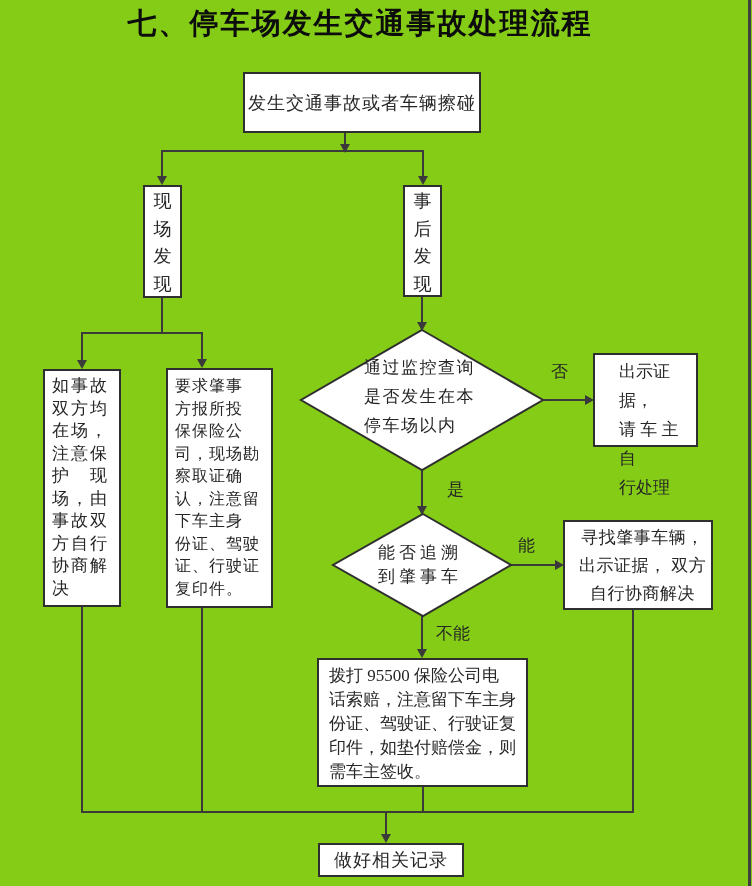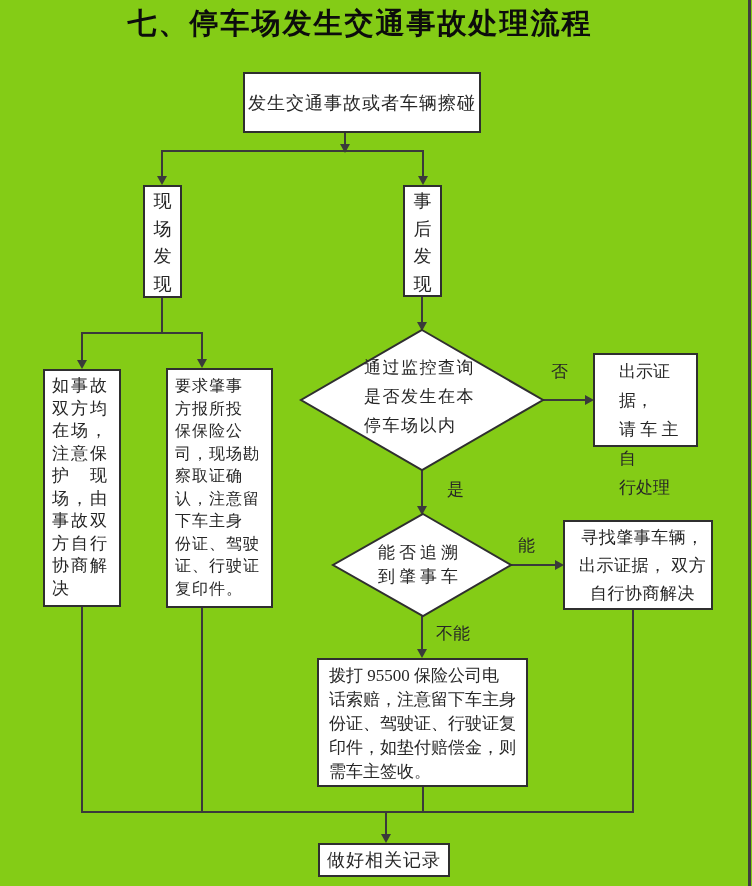--- a/index.html
+++ b/index.html
@@ -27,21 +27,21 @@
   .b-both{left:43px;top:369px;width:78px;height:238px;font-size:17px;
           line-height:22.5px;padding:4px 0 0 7px;letter-spacing:2px;}
   .b-insur{left:148px;top:368px;width:107px;height:240px;font-size:16px;
            line-height:22.5px;padding:5px 0 0 7px;letter-spacing:1px;margin-left:18px;}
   .b-evid{left:593px;top:353px;width:105px;height:94px;font-size:17px;
           line-height:29px;padding:2px 0 0 24px;}
   .b-find{left:563px;top:520px;width:150px;height:90px;font-size:17px;
           line-height:28px;padding:2px 0 0 9px;letter-spacing:0.5px;text-align:center;}
   .b-call{left:317px;top:658px;width:211px;height:129px;font-size:17px;
           line-height:24px;padding:4px 0 0 10px;}
-  .b-record{left:318px;top:843px;width:132px;height:34px;display:flex;align-items:center;
+  .b-record{left:318px;top:843px;width:146px;height:34px;display:flex;align-items:center;
             justify-content:center;font-size:18px;letter-spacing:1px;}
   .t-monitor{left:364px;top:353px;width:130px;font-size:17px;line-height:29px;letter-spacing:1.5px;}
   .t-trace{left:378px;top:541px;width:110px;font-size:17px;line-height:24px;letter-spacing:4px;}
   .scan-edge{position:absolute;left:748px;top:0;width:3px;height:886px;background:#3f3f3f;}
 </style>
 </head>
 <body>
 
 <div class="canvas">
 

